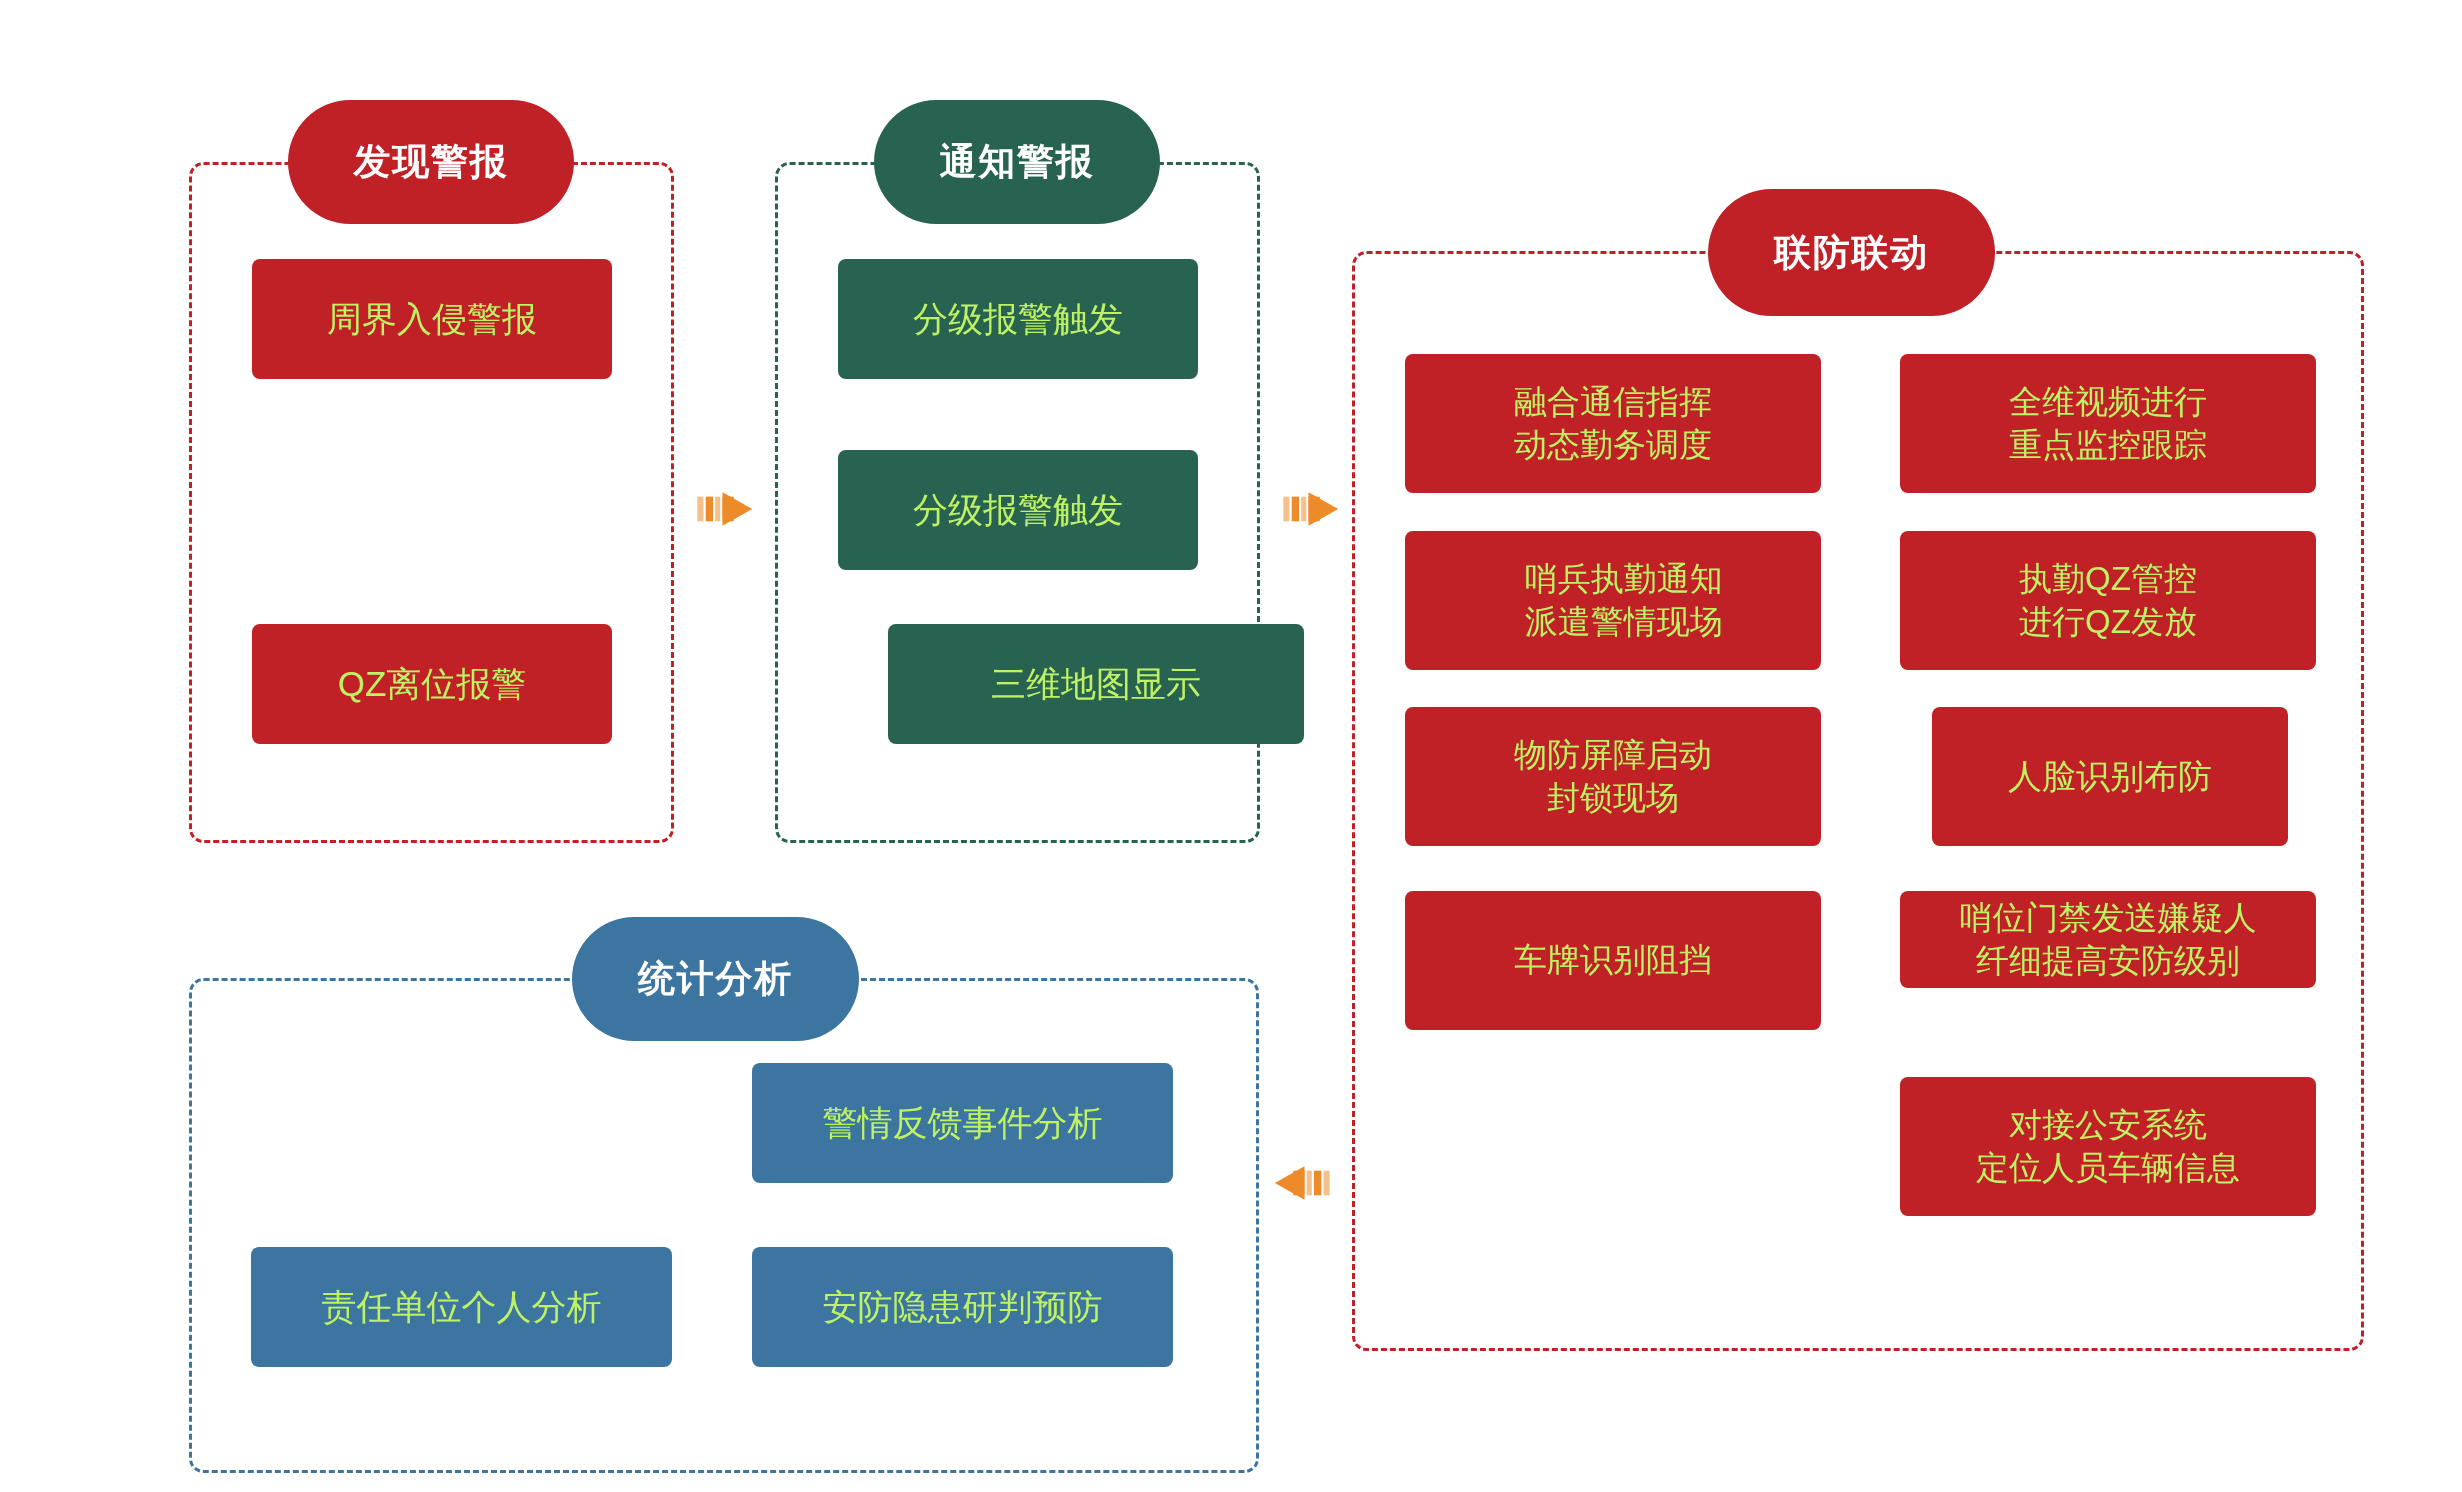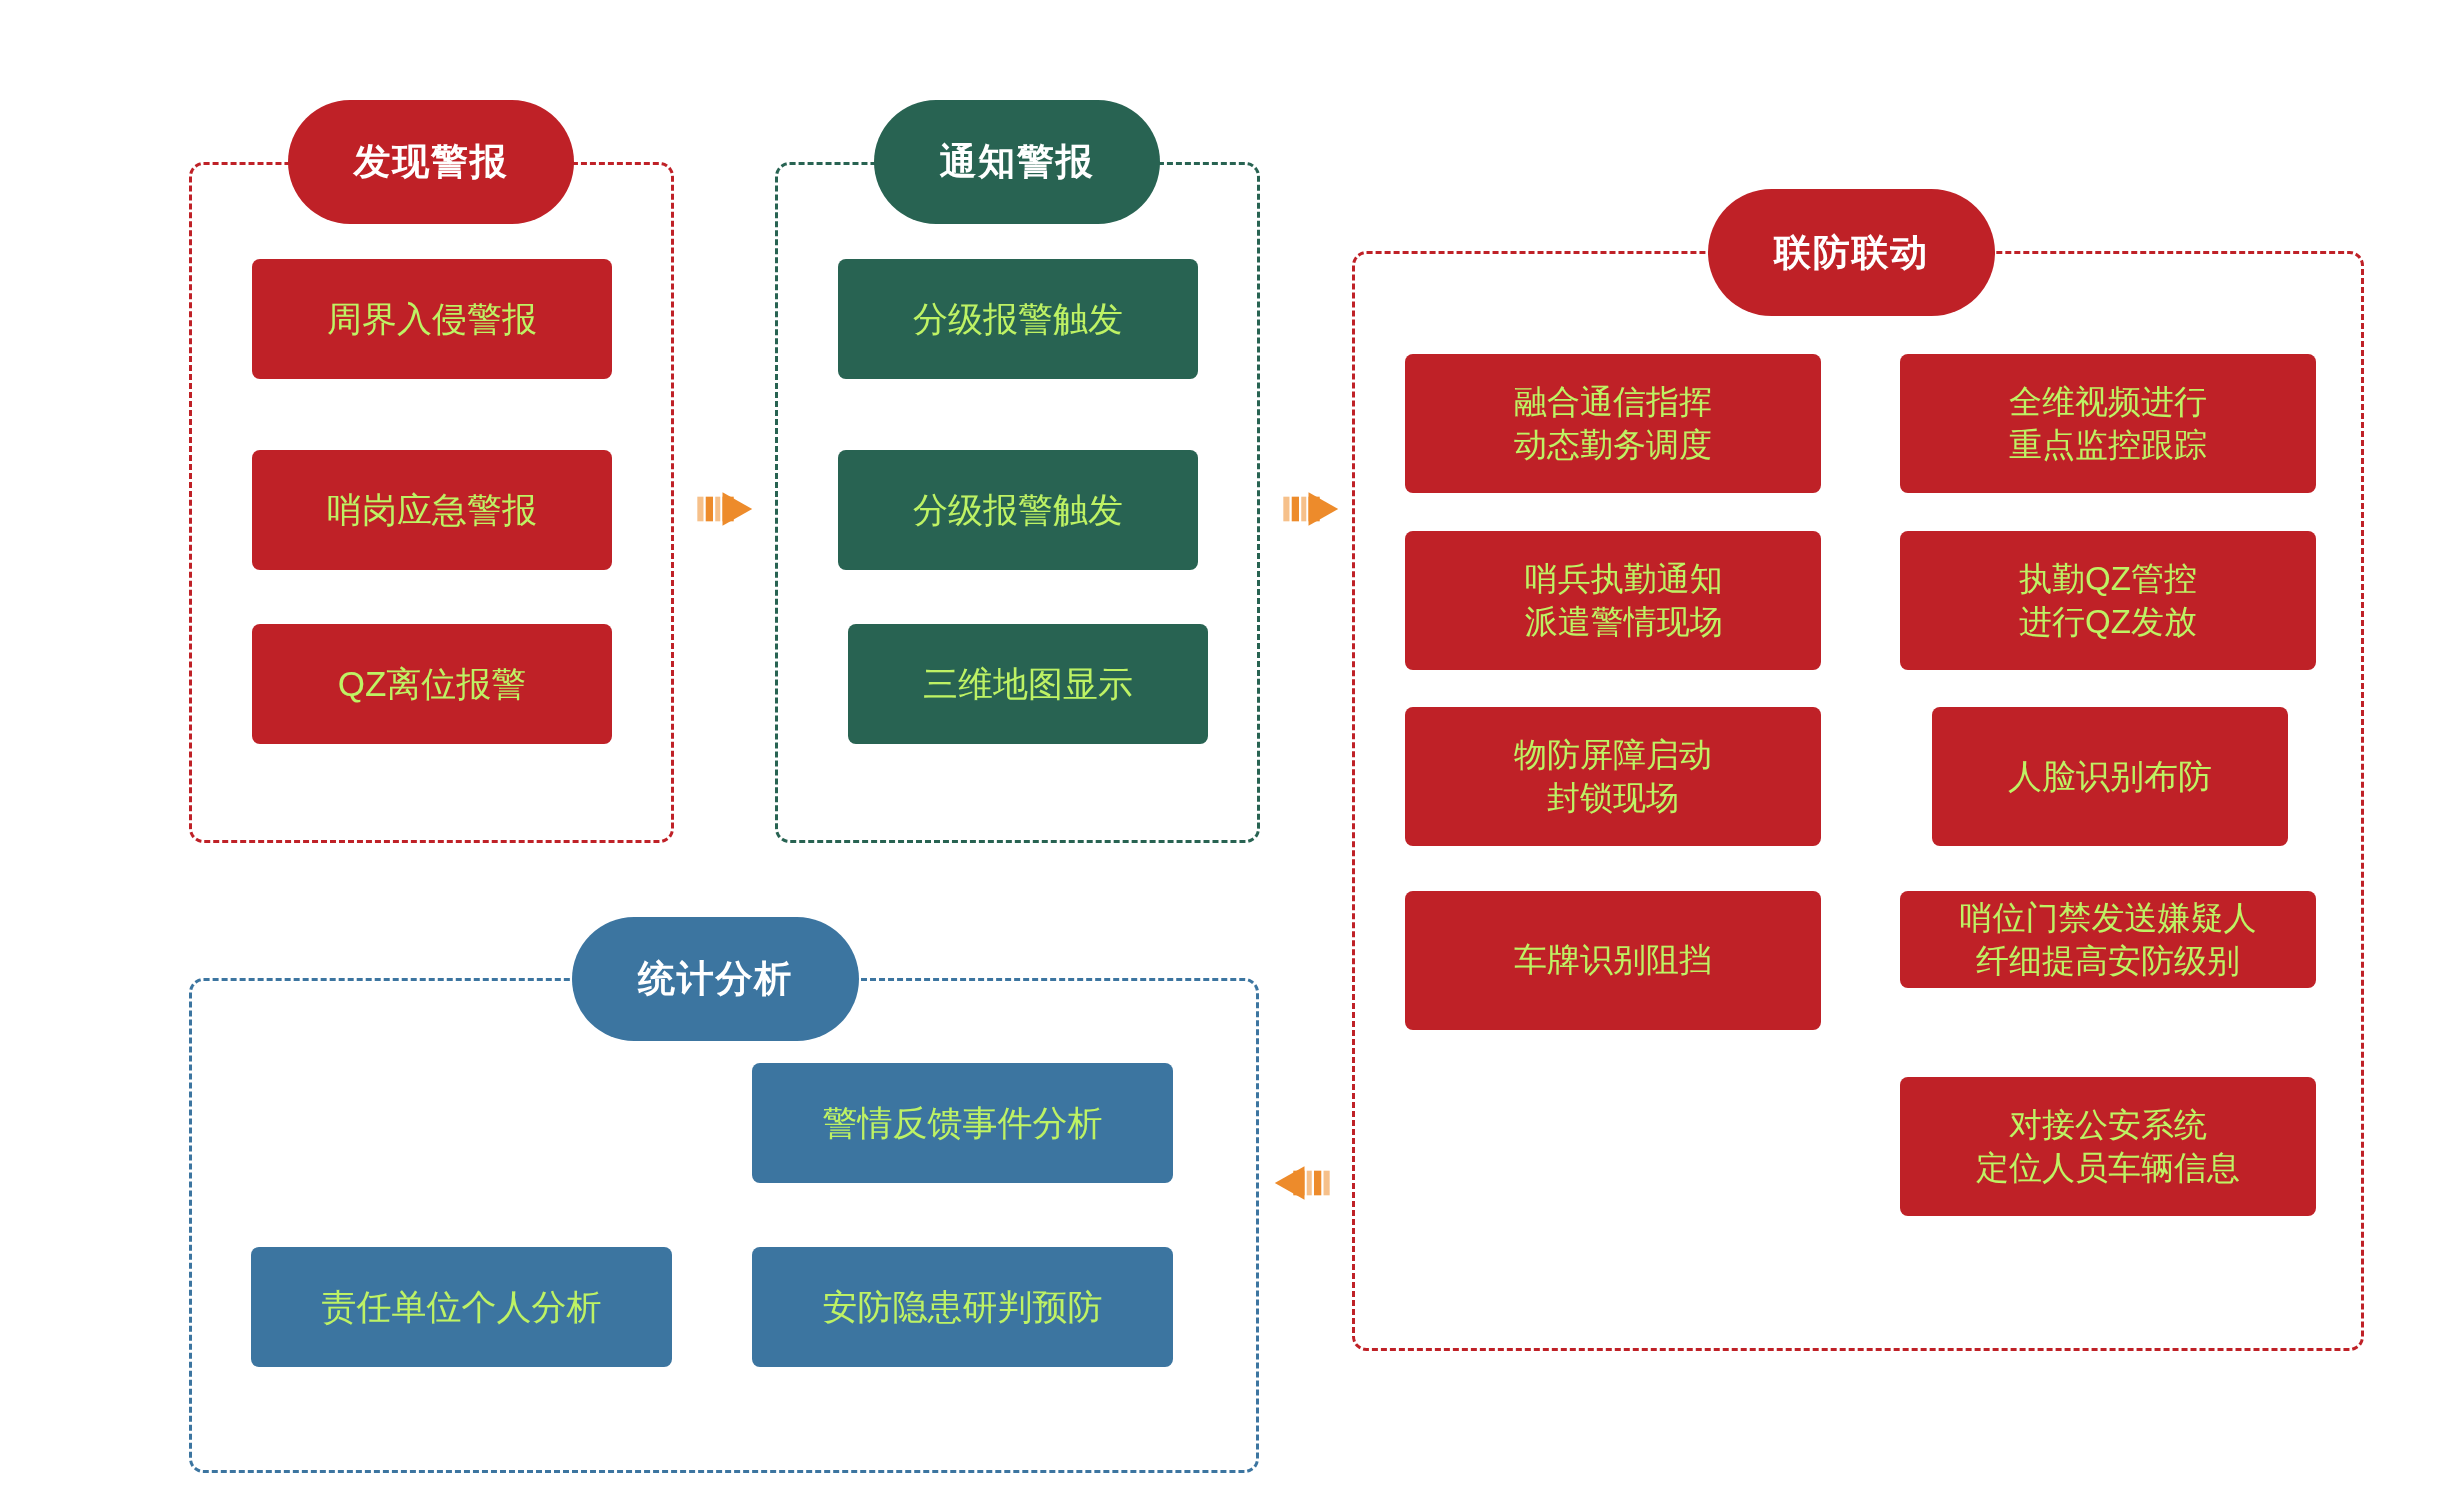--- a/index.html
+++ b/index.html
@@ -79,40 +79,37 @@
 
   <div class="panel red" style="left:189px; top:162px; width:485px; height:681px;"></div>
 
   <div class="pill red" style="left:288px; top:100px; width:286px; height:124px; border-radius:62px; font-size:37px;">
     <span>发现警报</span>
   </div>
 
   <div class="card red" style="left:252px; top:259px; width:360px; height:120px; font-size:35px;">
     <span>周界入侵警报</span>
   </div>
-  <div class="card red" style="left:252px; top:450px; width:360px; height:120px; font-size:35px;">
-    <span>哨岗应急警报</span>
-  </div>
   <div class="card red" style="left:252px; top:624px; width:360px; height:120px; font-size:35px;">
     <span>QZ离位报警</span>
   </div>
 
   <div class="panel green" style="left:775px; top:162px; width:485px; height:681px;"></div>
 
   <div class="pill green" style="left:874px; top:100px; width:286px; height:124px; border-radius:62px; font-size:37px;">
     <span>通知警报</span>
   </div>
 
   <div class="card green" style="left:838px; top:259px; width:360px; height:120px; font-size:35px;">
     <span>分级报警触发</span>
   </div>
   <div class="card green" style="left:838px; top:450px; width:360px; height:120px; font-size:35px;">
     <span>分级报警触发</span>
   </div>
-  <div class="card green" style="left:848px; top:624px; width:360px; height:120px; font-size:35px;">
+  <div class="card green" style="left:888px; top:624px; width:416px; height:120px; font-size:35px;">
     <span>三维地图显示</span>
   </div>
 
   <div class="panel red" style="left:1352px; top:251px; width:1012px; height:1100px;"></div>
 
   <div class="pill red" style="left:1708px; top:189px; width:287px; height:127px; border-radius:64px; font-size:37px;">
     <span>联防联动</span>
   </div>
 
   <div class="card red" style="left:1405px; top:354px; width:416px; height:139px; font-size:33px; flex-direction:column;">

